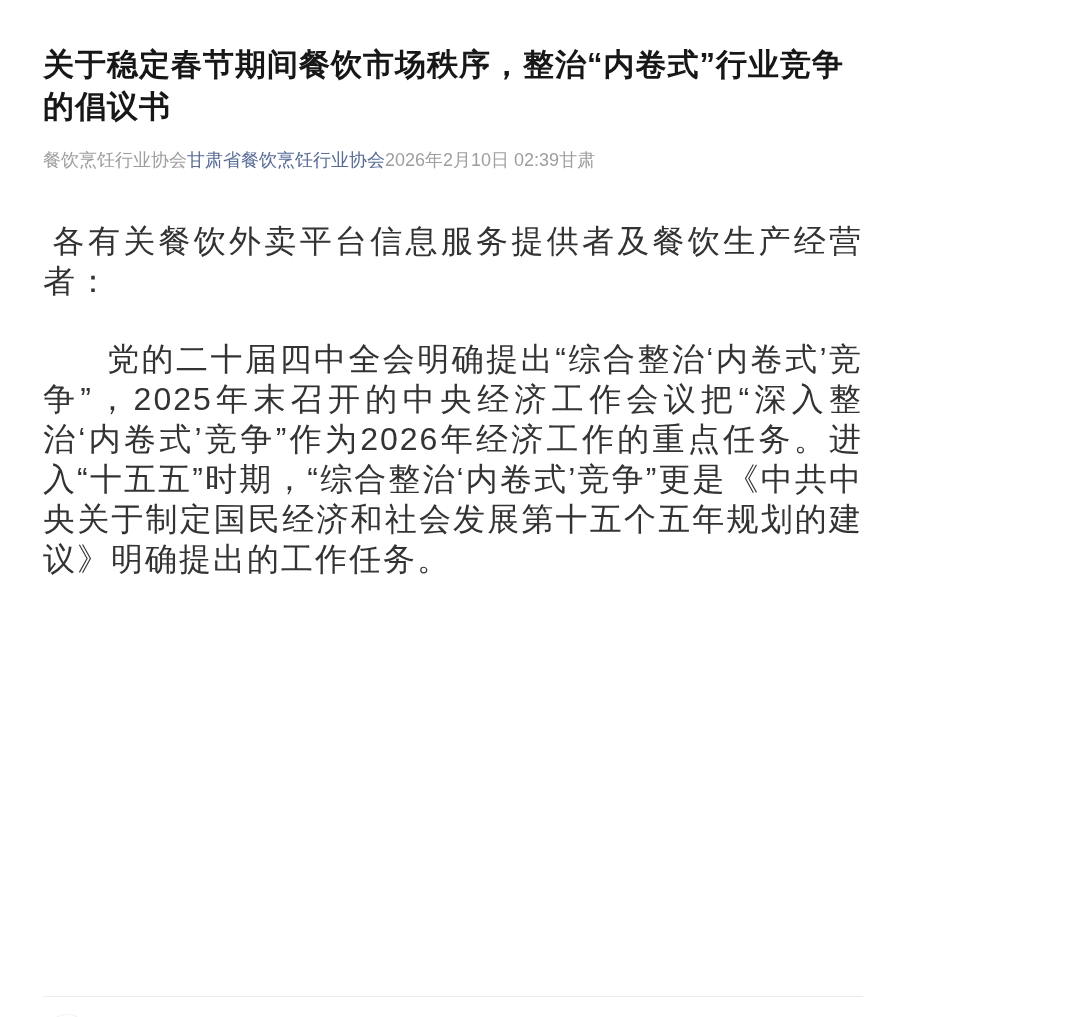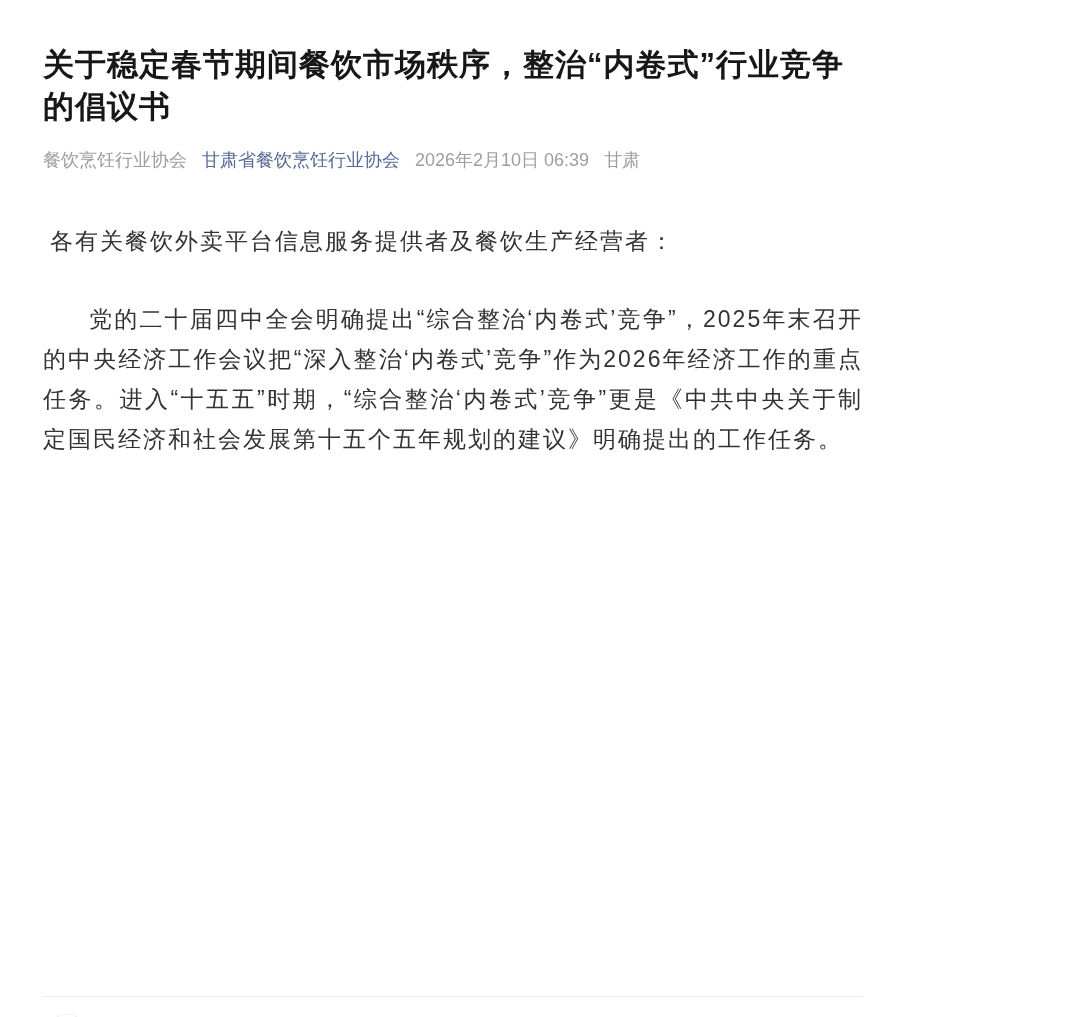--- a/index.html
+++ b/index.html
@@ -9,27 +9,27 @@
     font-family: "Liberation Sans", sans-serif;
     position: relative; overflow: hidden; margin-top: 20px;
   }
   .article { padding: 0 43px; }
   .title {
     margin: 0; padding-top: 24px;
     font-size: 31px; line-height: 42px; font-weight: 700;
     color: #171717; letter-spacing: 1px;
   }
   .meta {
-    margin-top: 20px; display: flex; align-items: center; gap: 15px;
+    margin-top: 20px; display: flex; align-items: center; 
     font-size: 18px; line-height: 25px; color: #9e9e9e; white-space: nowrap;
   }
   .meta .account-link { color: #576b95; font-weight: 500; cursor: pointer; text-decoration: none; }
   .body-clip {
     margin-top: 48px; height: 775px; overflow: hidden;
-    font-size: 23px; line-height: 40px; color: #333333;
+    font-size: 32px; line-height: 40px; color: #333333;
     letter-spacing: 2px; text-align: justify;
   }
   .body-clip p { margin: 38px 0 0 0; text-indent: 2em; }
   .body-clip p.salutation { margin-top: 0; text-indent: 0.3em; }
   .divider { border-top: 1px solid #ececec; height: 0; }
   .footer {
     height: 81px; padding: 0 43px;
     display: flex; align-items: center; justify-content: space-between;
   }
   .account-info { display: flex; align-items: center; gap: 14px; cursor: pointer; }
@@ -49,21 +49,21 @@
 <body>
 
 <div class="page">
   <div class="article">
 
     <h1 class="title">关于稳定春节期间餐饮市场秩序，整治“内卷式”行业竞争的倡议书</h1>
 
     <div class="meta">
       <span>餐饮烹饪行业协会</span>
       <a class="account-link">甘肃省餐饮烹饪行业协会</a>
-      <span>2026年2月10日 06:39</span>
+      <span>2026年2月10日 02:39</span>
       <span>甘肃</span>
     </div>
 
     <div class="body-clip">
       <p class="salutation">各有关餐饮外卖平台信息服务提供者及餐饮生产经营者：</p>
       <p>党的二十届四中全会明确提出“综合整治‘内卷式’竞争”，2025年末召开的中央经济工作会议把“深入整治‘内卷式’竞争”作为2026年经济工作的重点任务。进入“十五五”时期，“综合整治‘内卷式’竞争”更是《中共中央关于制定国民经济和社会发展第十五个五年规划的建议》明确提出的工作任务。</p>
     </div>
 
     <div class="divider"></div>
   </div>

